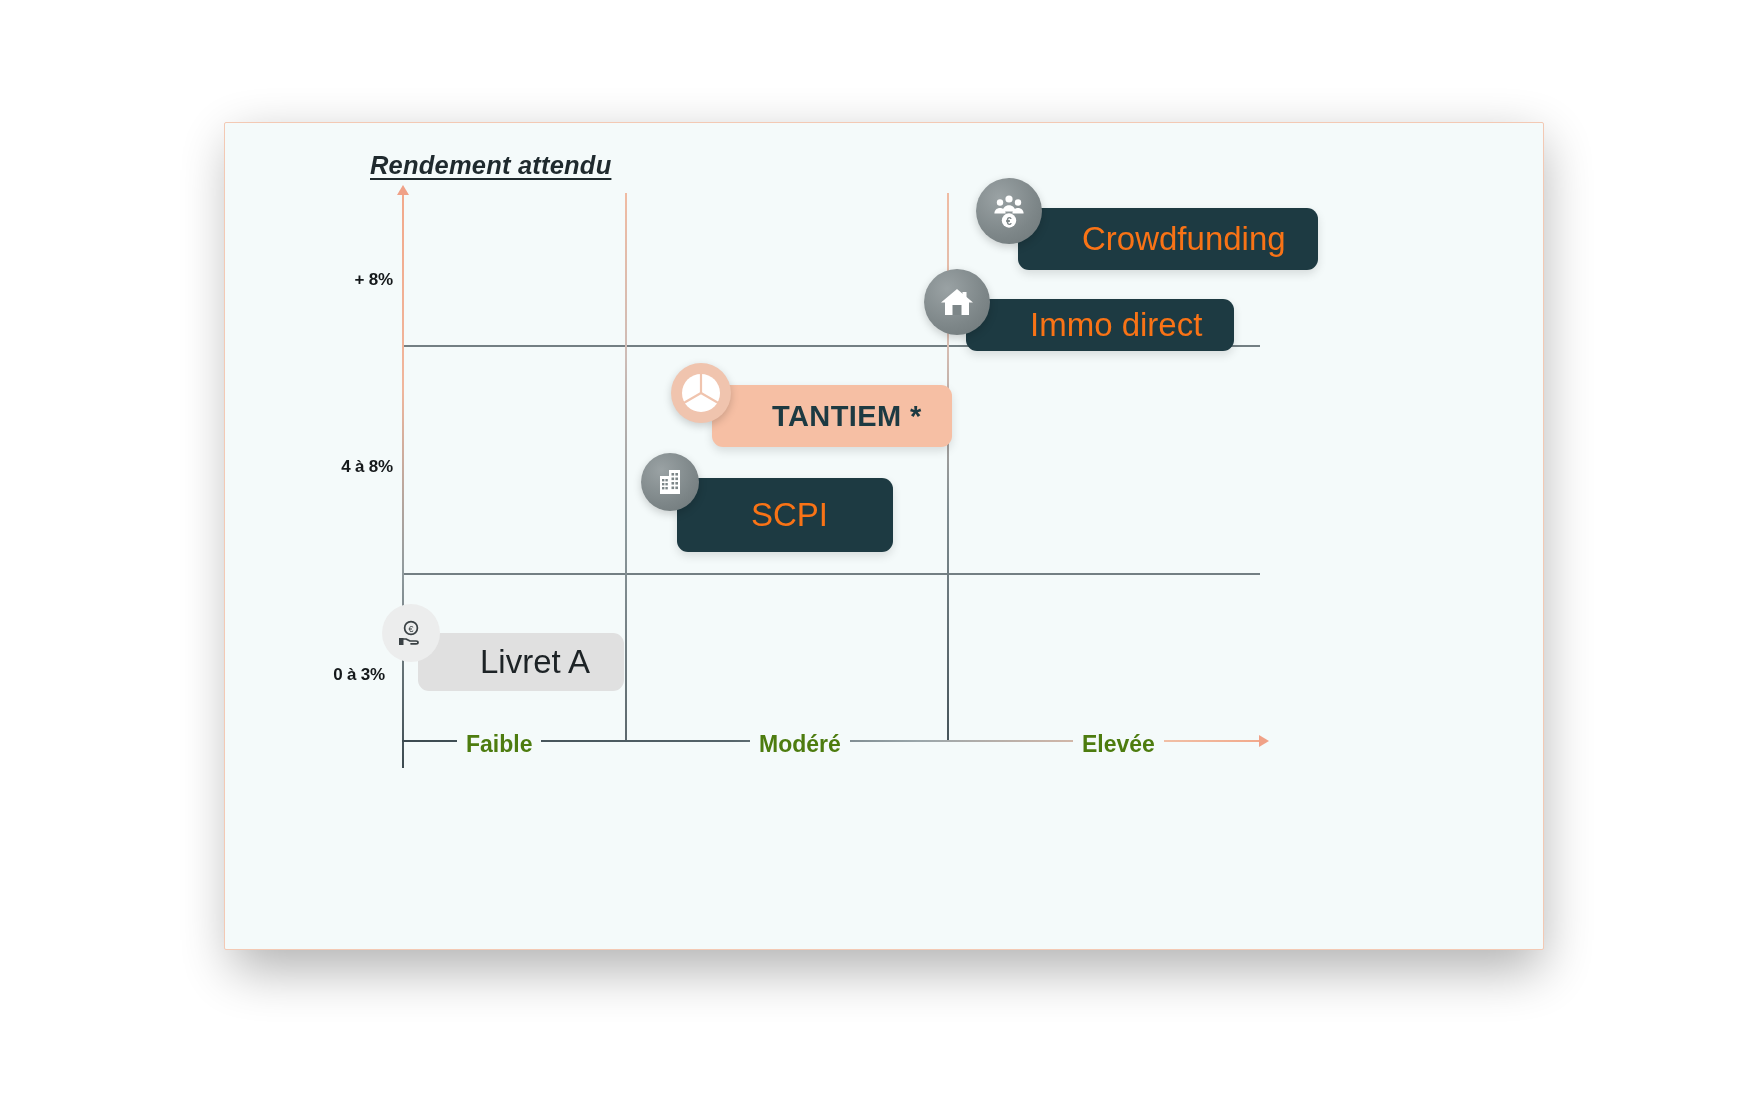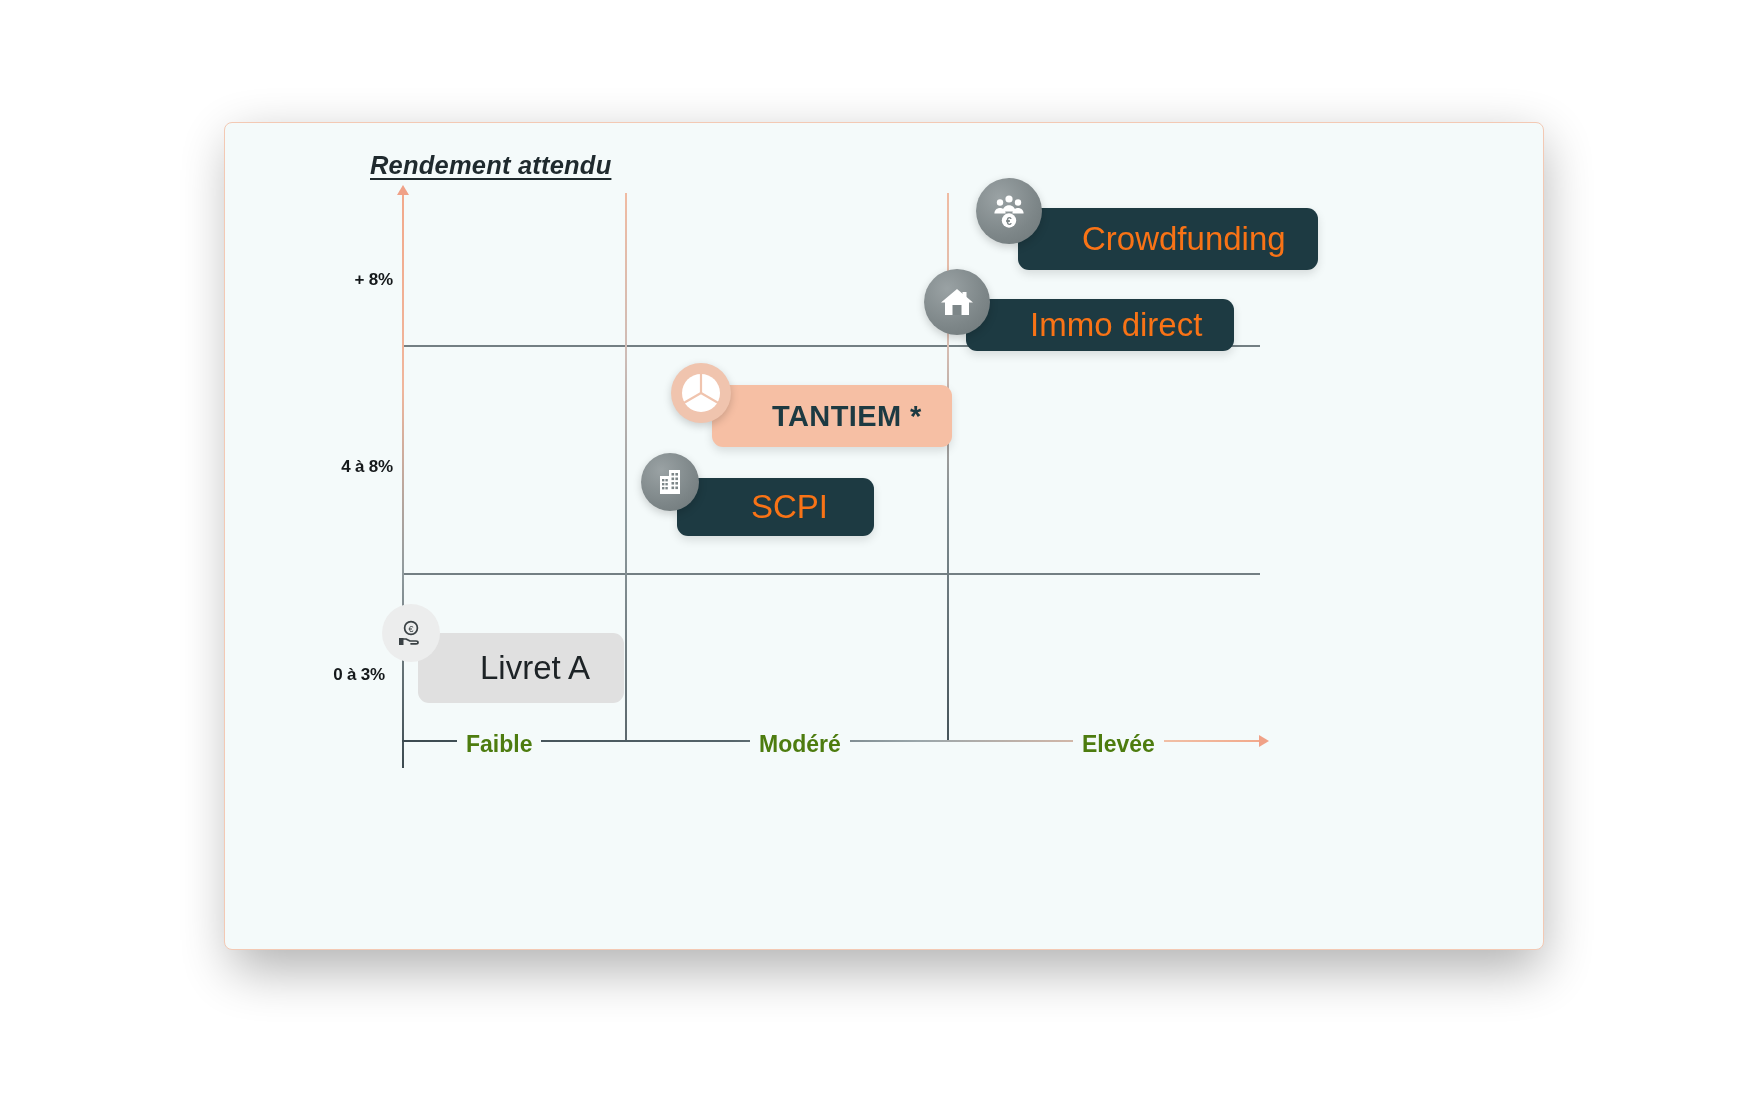--- a/index.html
+++ b/index.html
@@ -26,21 +26,21 @@
     background: #000;
     opacity: .30;
     filter: blur(26px);
   }
   .card {
     position: absolute;
     left: 224px; top: 122px;
     width: 1320px; height: 828px;
     background: #f4fafa;
     border: 1px solid #f3c9b4;
-    border-radius: 8px;
+    border-radius: 2px;
     overflow: hidden;
   }
 
   
   .axis-title {
     position: absolute;
     font-style: italic;
     font-weight: 600;
     color: #1f2a2e;
     text-decoration: underline;
@@ -230,21 +230,21 @@
           <g stroke="#f0c4ae" stroke-width="2.2" stroke-linecap="round">
             <line x1="23" y1="23" x2="23" y2="4.5"></line>
             <line x1="23" y1="23" x2="39" y2="32.2"></line>
             <line x1="23" y1="23" x2="7" y2="32.2"></line>
           </g>
         </svg>
       </div>
     </div>
 
     <div class="marker">
-      <div class="pill pill-dark" style="left:452px; top:355px; height:58px; padding:0 46px 0 74px; font-size:33px;">
+      <div class="pill pill-dark" style="left:452px; top:355px; height:74px; padding:0 65px 0 74px; font-size:33px;">
         <span>SCPI</span>
       </div>
       <div class="bubble bubble-gray" style="left:416px; top:330px; width:58px; height:58px;">
         <svg width="34" height="34" viewBox="0 0 34 34">
           <rect x="7" y="11" width="9" height="18" fill="#ffffff"></rect>
           <rect x="16" y="5" width="11" height="24" fill="#ffffff"></rect>
           <g fill="#7d8688">
             <rect x="9" y="14" width="2.4" height="2.4"></rect>
               <rect x="12.4" y="14" width="2.4" height="2.4"></rect>
             <rect x="9" y="18" width="2.4" height="2.4"></rect>
@@ -258,21 +258,21 @@
             <rect x="18.5" y="17" width="2.6" height="2.6"></rect>
               <rect x="22.4" y="17" width="2.6" height="2.6"></rect>
             <rect x="18.5" y="21.5" width="2.6" height="2.6"></rect>
               <rect x="22.4" y="21.5" width="2.6" height="2.6"></rect>
           </g>
         </svg>
       </div>
     </div>
 
     <div class="marker">
-      <div class="pill pill-gray" style="left:193px; top:510px; height:70px; padding:0 34px 0 62px; font-size:33px; box-shadow:none;">
+      <div class="pill pill-gray" style="left:193px; top:510px; height:58px; padding:0 34px 0 62px; font-size:33px; box-shadow:none;">
         <span>Livret A</span>
       </div>
       <div class="bubble bubble-light" style="left:157px; top:481px; width:58px; height:58px; box-shadow:none;">
         <svg width="36" height="36" viewBox="0 0 36 36">
           <circle cx="18" cy="13" r="6.4" fill="none" stroke="#3a4144" stroke-width="1.7"></circle>
           <text x="18" y="17" font-family="Liberation Sans, sans-serif" font-size="9" fill="#3a4144" text-anchor="middle">€</text>
           <path d="M8 29 L8 24 L13 24 L17 26 L23 26 Q25 26 25 27.4 Q25 28.8 23 28.8 L18 28.8" fill="none" stroke="#3a4144" stroke-width="1.7" stroke-linejoin="round" stroke-linecap="round"></path>
           <rect x="6" y="23" width="4.5" height="7" fill="#3a4144"></rect>
         </svg>
       </div>

